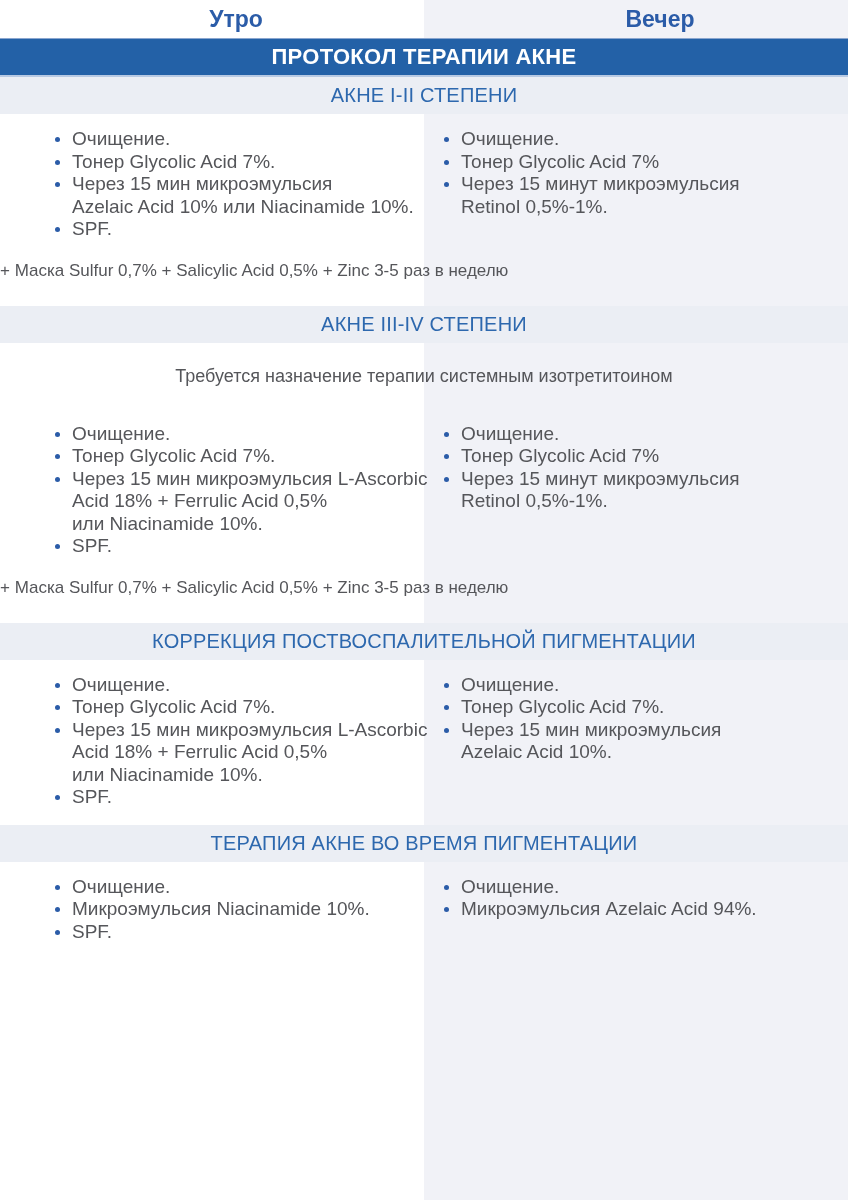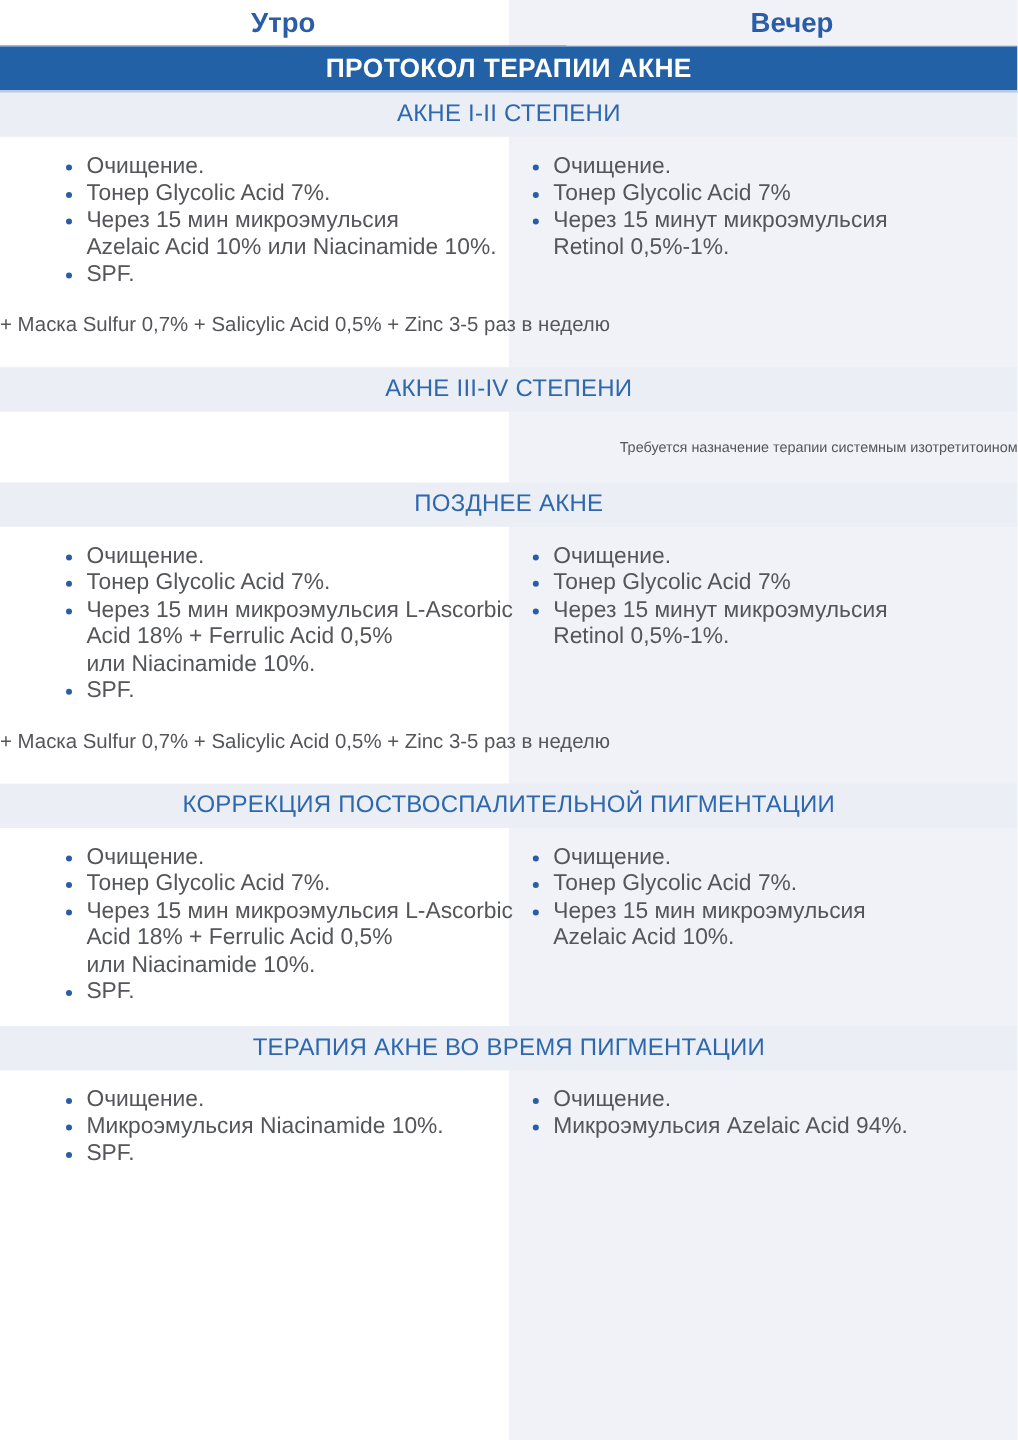--- a/index.html
+++ b/index.html
@@ -59,22 +59,22 @@
     align-items:center;
     justify-content:center;
     color:var(--heading-text);
     font-size:20px;
     font-weight:400;
     letter-spacing:.2px;
     white-space:nowrap;
   }
   .note{
     padding:23px 0 22px;
-    text-align:right;
-    font-size:12px;
+    text-align:center;
+    font-size:18px;
     color:var(--body-text);
     white-space:nowrap;
   }
   .cols{
     display:flex;
     padding-top:14px;
   }
   .cols.pad-bottom{padding-bottom:16px;}
   .col{
     width:50%;
@@ -157,21 +157,20 @@
             </li>
           </ul>
         </div>
         <div class="footnote">+ Маска Sulfur 0,7% + Salicylic Acid 0,5% + Zinc 3-5 раз в неделю</div>
       </div>
       <div class="section">
         <div class="band">АКНЕ III-IV СТЕПЕНИ</div>
         <div class="note">Требуется назначение терапии системным изотретитоином</div>
       </div>
       <div class="section">
-        <div class="band">ПОЗДНЕЕ АКНЕ</div>
         <div class="cols">
           <ul class="col left">
             <li>
               <span class="dot"></span>
               <span class="txt">Очищение.</span>
             </li>
             <li>
               <span class="dot"></span>
               <span class="txt">Тонер Glycolic Acid 7%.</span>
             </li>

